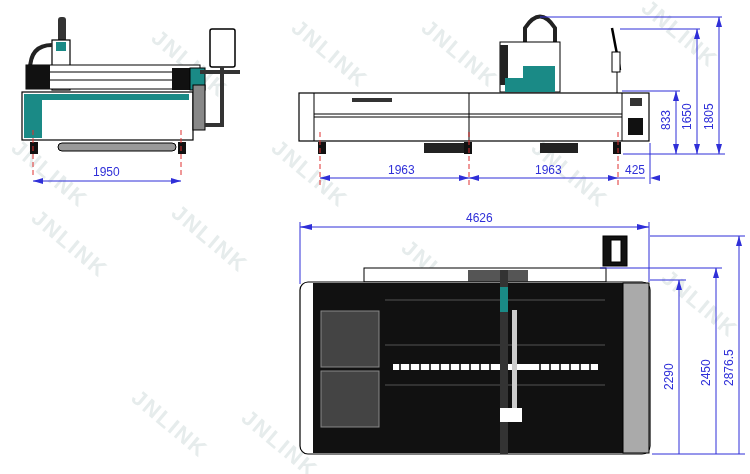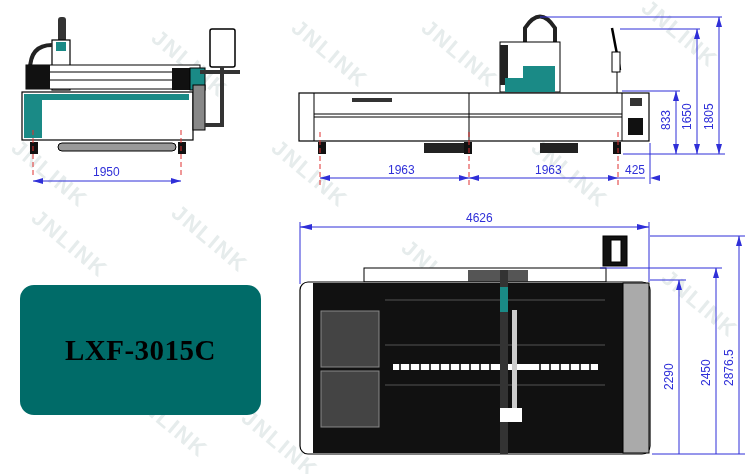--- a/index.html
+++ b/index.html
@@ -169,16 +169,13 @@
       <line x1="679" y1="280" x2="679" y2="454" stroke="#2f2fd8"></line>
       <line x1="716" y1="268" x2="716" y2="454" stroke="#2f2fd8"></line>
       <line x1="739" y1="236" x2="739" y2="454" stroke="#2f2fd8"></line>
       <path d="M679,280 l-3,10 l6,0 z M716,268 l-3,10 l6,0 z M739,236 l-3,10 l6,0 z" fill="#2f2fd8"></path>
       <text class="dimtext" transform="translate(673,390) rotate(-90)">2290</text>
       <text class="dimtext" transform="translate(710,386) rotate(-90)">2450</text>
       <text class="dimtext" transform="translate(733,386) rotate(-90)">2876.5</text>
     </g>
   </svg>
 
-  <div id="model-badge">
-    <span id="model-label">LXF-3015C</span>
-  </div>
 </div>
 
 </body></html>

